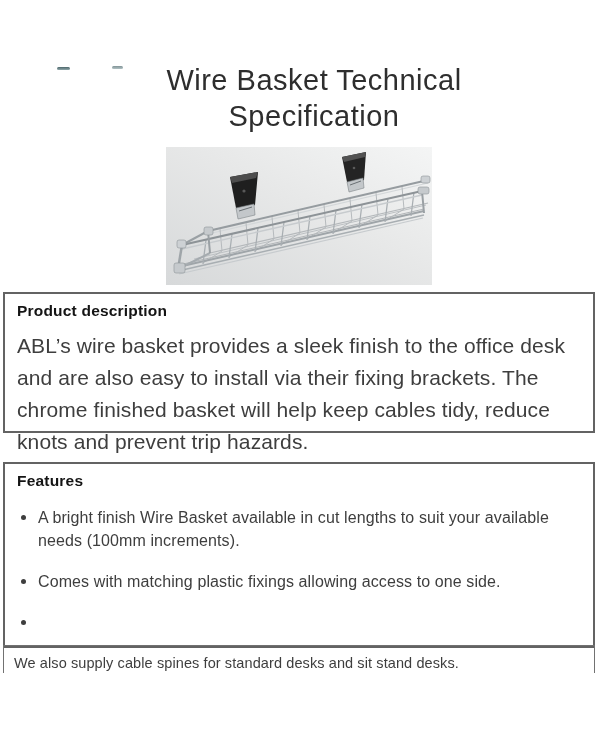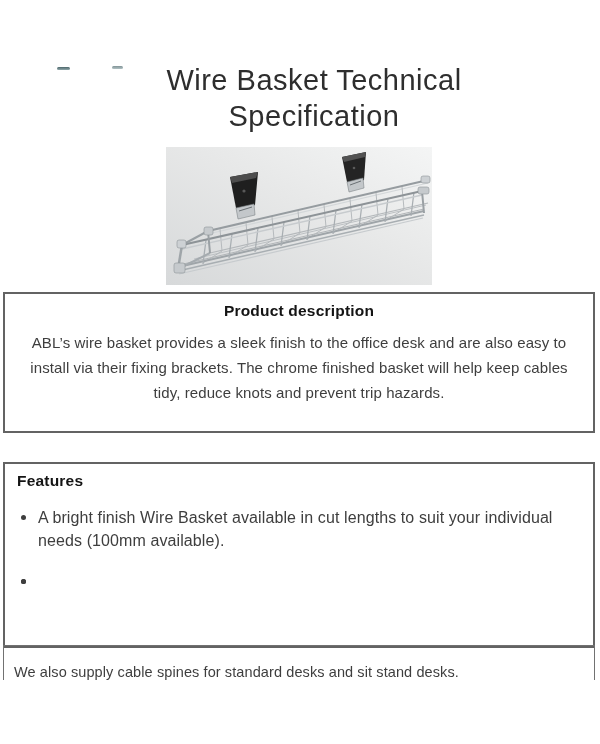--- a/index.html
+++ b/index.html
@@ -41,28 +41,28 @@
     box-sizing:border-box;
     padding:6px 12px;
     color:#3e3e3e;
   }
   .box h2{
     margin:2px 0 10px 0;
     font-size:15.5px;font-weight:bold;color:#141414;
     letter-spacing:.2px;
   }
   .box p{
-    margin:0;font-size:15px;line-height:25px;letter-spacing:.1px;
-  }
-  .box.description{top:292px;height:141px;text-align:center;}
+    margin:0;font-size:21px;line-height:32px;letter-spacing:.1px;
+  }
+  .box.description{top:292px;height:141px;}
   .box.features{top:462px;height:186px;}
   .box.footer{
     top:645px;height:28px;
     border:1.5px solid #717171;border-bottom:none;
-    padding:17px 10px;
+    padding:8px 10px;
   }
   .box.footer p{font-size:14.5px;line-height:18px;}
 
   .feature-list{
     list-style:none;margin:16px 0 0 0;padding:0;
   }
   .feature-list li{
     position:relative;
     margin:0 0 18px 0;
     padding-left:21px;
@@ -180,24 +180,25 @@
 <section class="box description">
   <h2>Product description</h2>
   <p>ABL’s wire basket provides a sleek finish to the office desk and are also easy to install via their fixing brackets. The chrome finished basket will help keep cables tidy, reduce knots and prevent trip hazards.</p>
 </section>
 
 <section class="box features">
   <h2>Features</h2>
   <ul class="feature-list">
     <li>
       <span class="bullet-dot"></span>
-      <span>A bright finish Wire Basket available in cut lengths to suit your individual needs (100mm available).</span>
+      <span>A bright finish Wire Basket available in cut lengths to suit your available needs (100mm increments).</span>
     </li>
     <li>
       <span class="bullet-dot"></span>
+      <span>Comes with matching plastic fixings allowing access to one side.</span>
     </li>
     <li>
       <span class="bullet-dot"></span>
     </li>
   </ul>
 </section>
 
 <section class="box footer">
   <p>We also supply cable spines for standard desks and sit stand desks.</p>
 </section>

